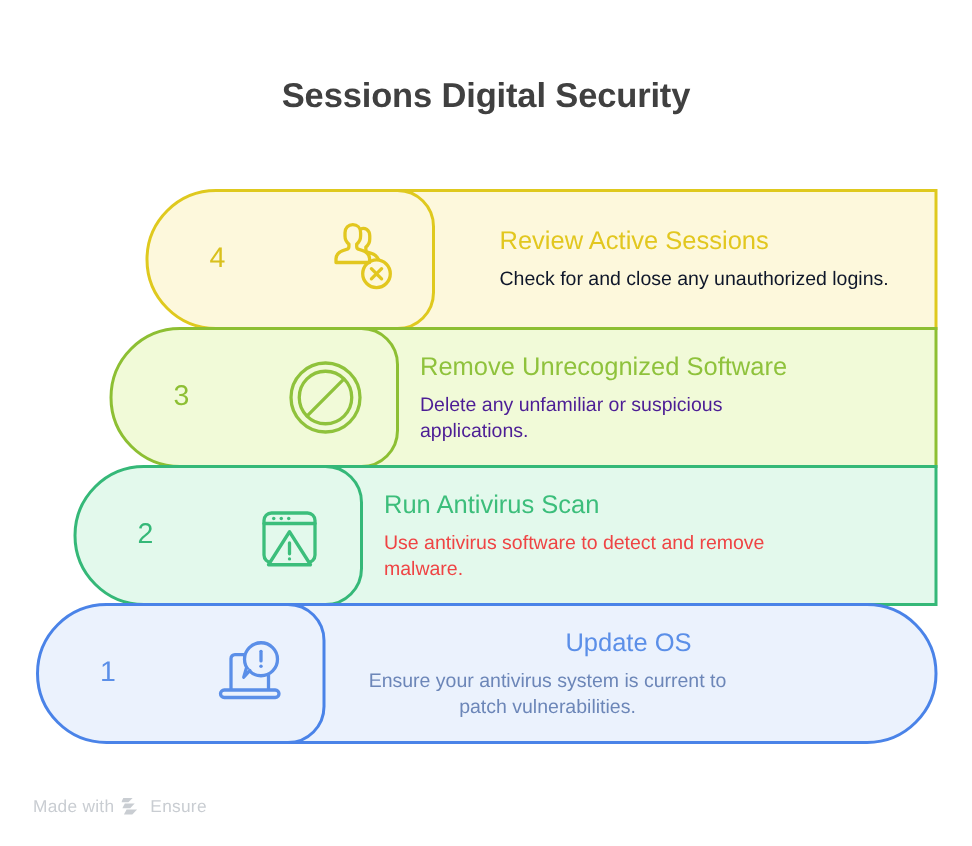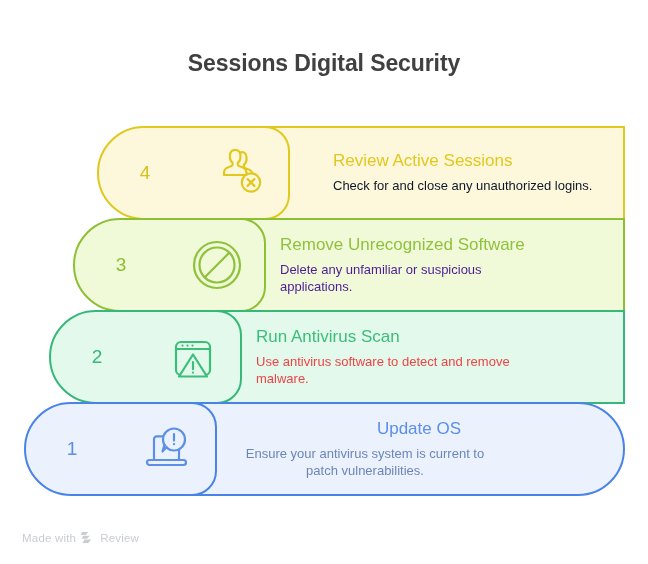--- a/index.html
+++ b/index.html
@@ -221,14 +221,14 @@
 
 <div id="footer">
   <span>Made with</span>
   <span>
     <svg width="14" height="13" viewBox="0 0 14 13" fill="#c9cdd2">
       <path d="M1.2,1.0 L7.4,1.0 L4.6,3.9 L-0.2,3.9 Z"></path>
       <path d="M2.2,4.7 L8.8,4.7 L5.8,7.8 L0.6,7.8 Z"></path>
       <path d="M3.4,8.6 L10.4,8.6 L7.2,12.0 L1.6,12.0 Z"></path>
     </svg>
   </span>
-  <span>Review</span>
+  <span>Ensure</span>
 </div>
 
 </body></html>

